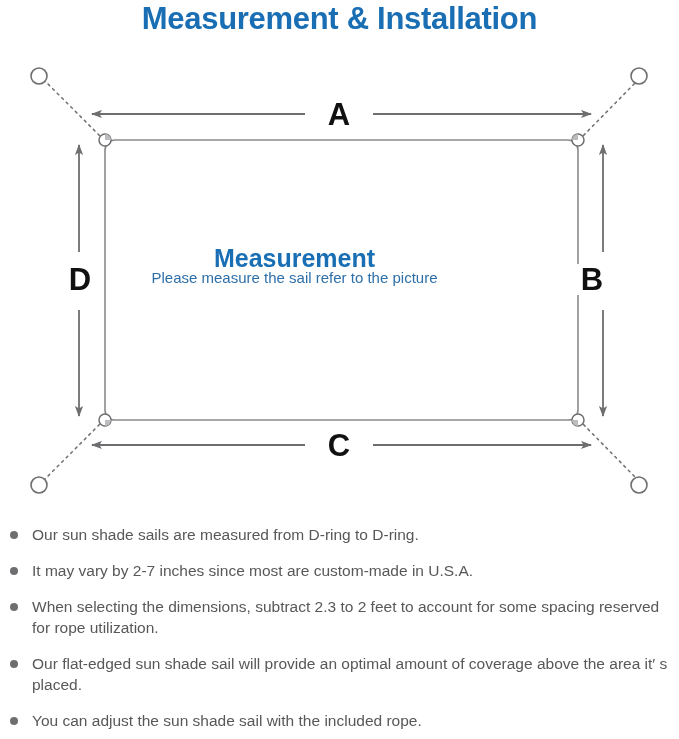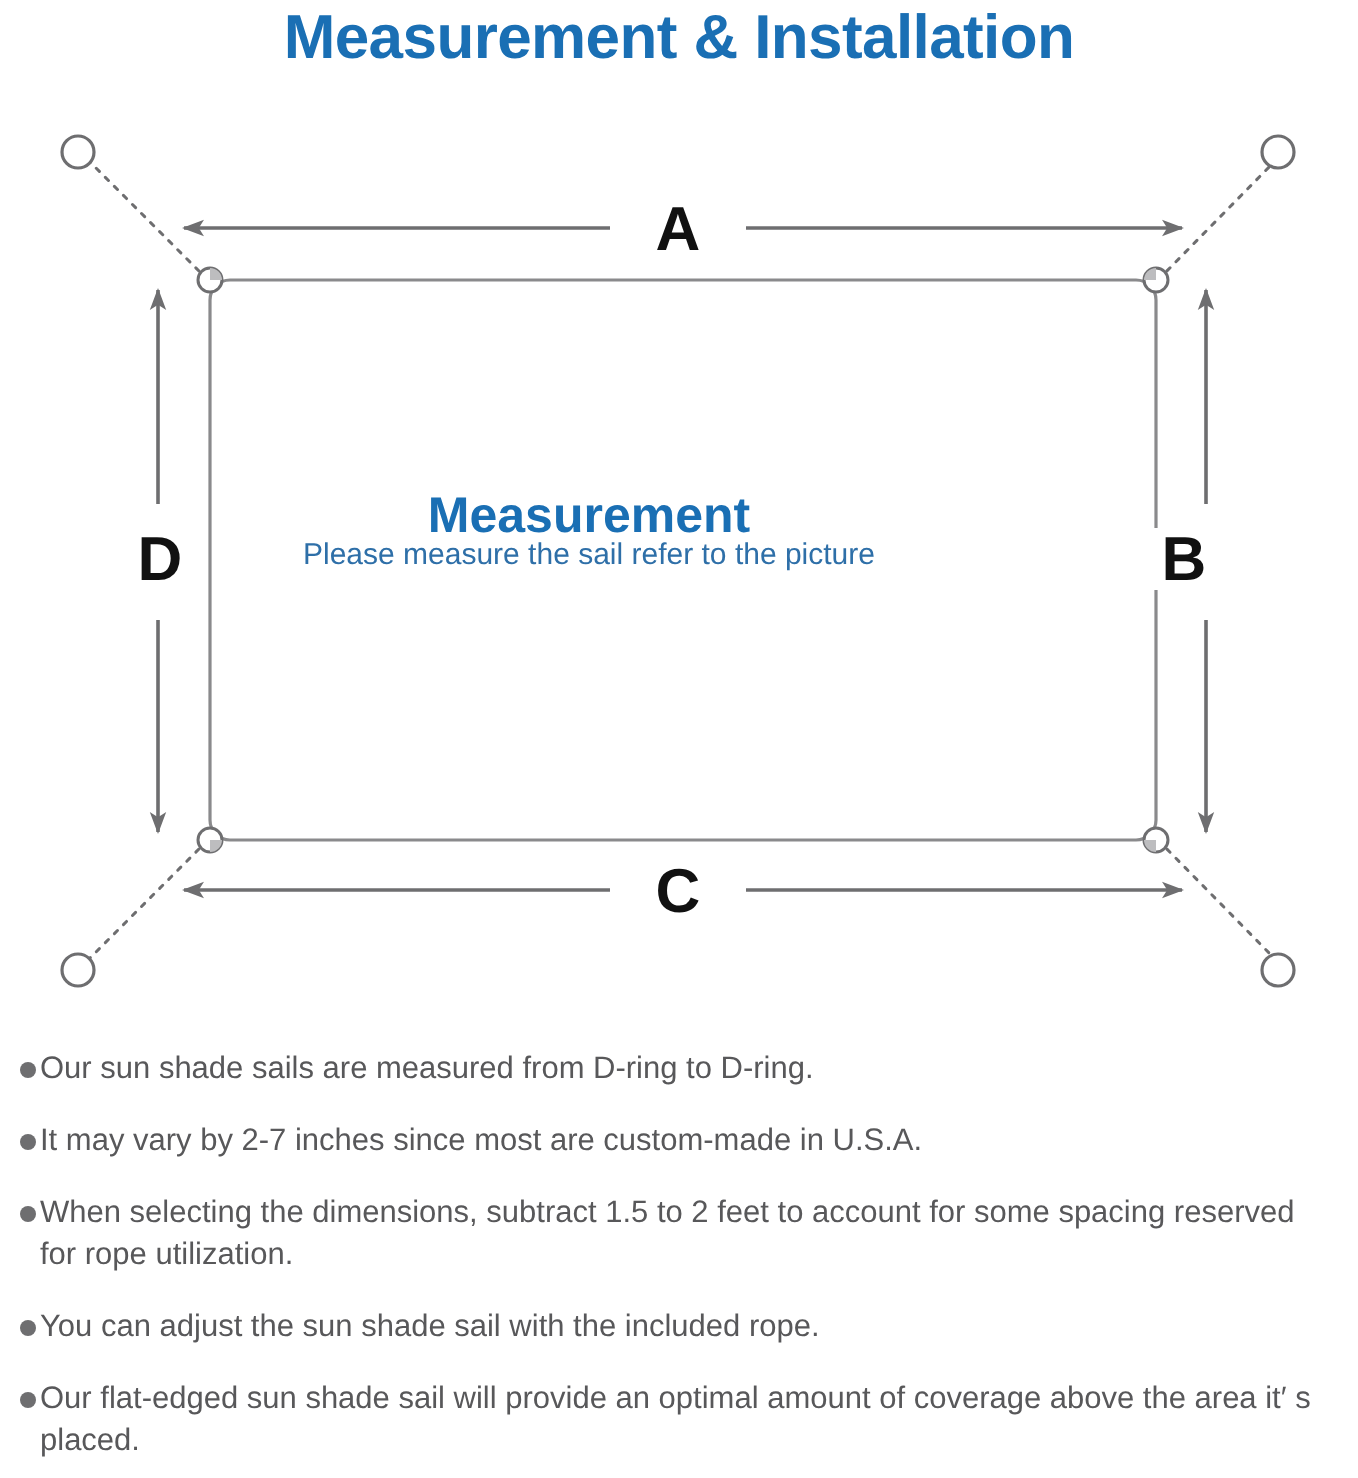--- a/index.html
+++ b/index.html
@@ -81,21 +81,21 @@
 
   
   .notes {
     position: absolute;
     top: 524px;
     left: 0;
     width: 679px;
   }
   .note {
     position: relative;
-    padding-left: 20px;
+    padding-left: 32px;
     margin-bottom: 15px;
     color: #58585A;
     font-size: 15.5px;
     line-height: 21px;
     padding-right: 10px;
   }
   .note .bullet {
     position: absolute;
     left: 10px;
     top: 7px;
@@ -167,23 +167,23 @@
   <div class="note">
     <span class="bullet"></span>
     <span>Our sun shade sails are measured from D-ring to D-ring.</span>
   </div>
   <div class="note">
     <span class="bullet"></span>
     <span>It may vary by 2-7 inches since most are custom-made in U.S.A.</span>
   </div>
   <div class="note">
     <span class="bullet"></span>
-    <span>When selecting the dimensions, subtract 1.5 to 2 feet to account for some spacing reserved for rope utilization.</span>
+    <span>When selecting the dimensions, subtract 2.3 to 2 feet to account for some spacing reserved for rope utilization.</span>
+  </div>
+  <div class="note">
+    <span class="bullet"></span>
+    <span>Our flat-edged sun shade sail will provide an optimal amount of coverage above the area it′ s placed.</span>
   </div>
   <div class="note">
     <span class="bullet"></span>
     <span>You can adjust the sun shade sail with the included rope.</span>
   </div>
-  <div class="note">
-    <span class="bullet"></span>
-    <span>Our flat-edged sun shade sail will provide an optimal amount of coverage above the area it′ s placed.</span>
-  </div>
 </div>
 
 </body></html>

